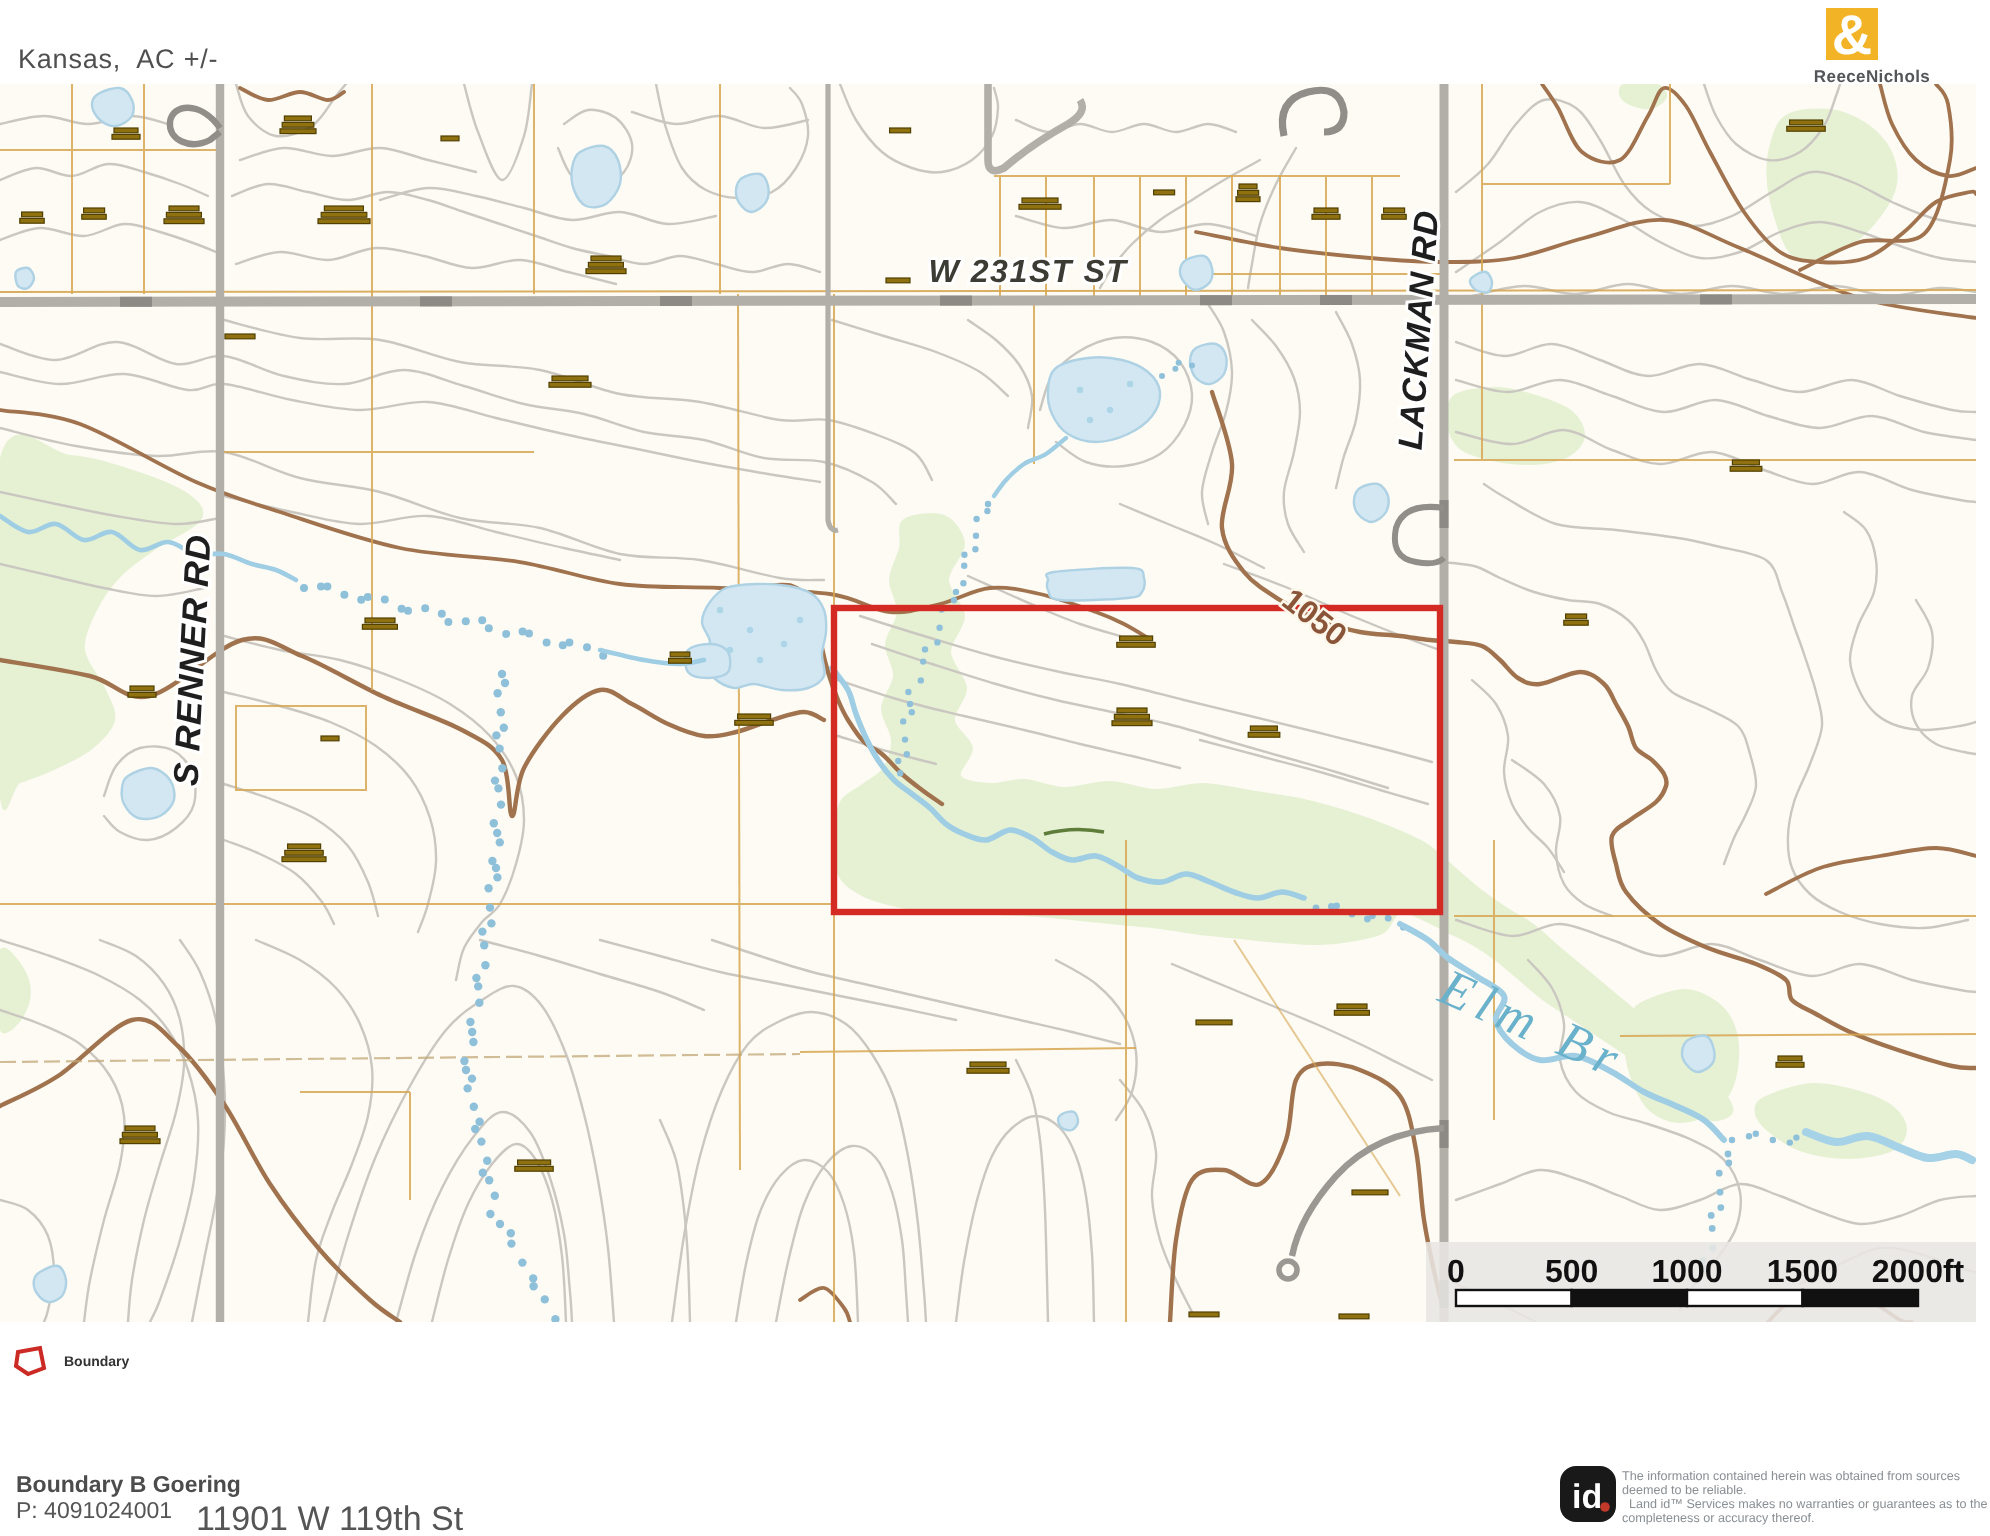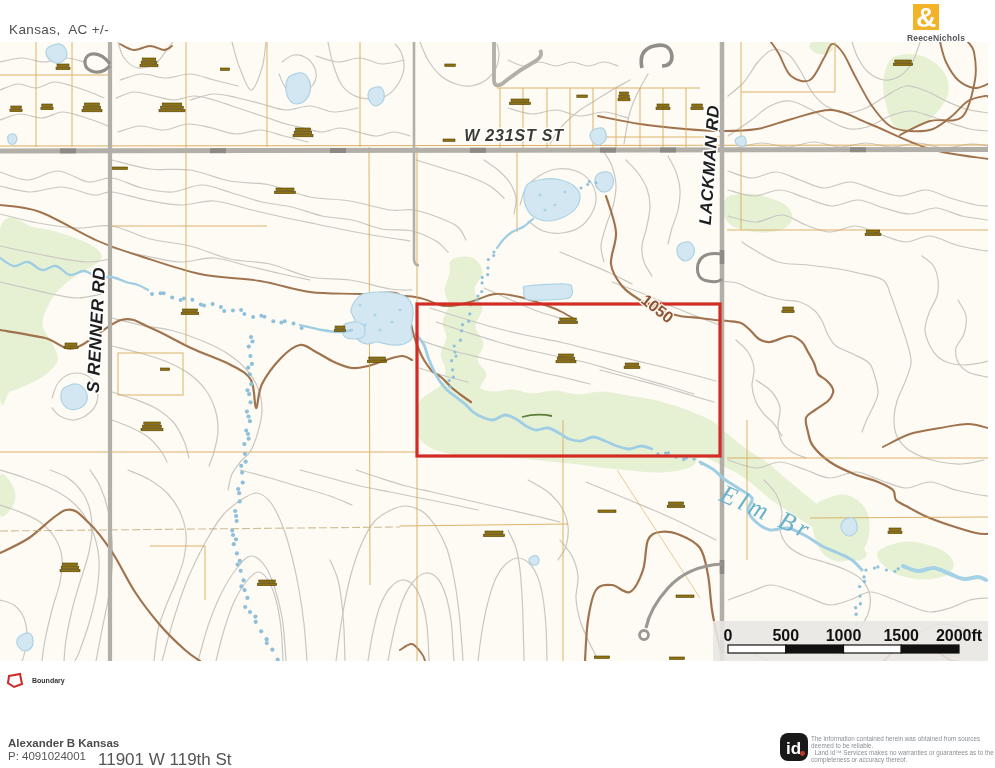--- a/index.html
+++ b/index.html
@@ -618,21 +618,21 @@
           <text x="959" y="641" font-family="Liberation Sans, sans-serif" font-size="16" font-weight="bold" fill="#111" text-anchor="middle">2000ft</text>
         </g>
 </g>
 </svg>
 
 <svg class="abs" style="left:6px;top:672px" width="120" height="20">
 <path d="M3,4 L14,2 L16,12 L8,15 L2,11 Z" fill="none" stroke="#cc2a24" stroke-width="2"></path>
 <text x="26" y="11" font-family="Liberation Sans, sans-serif" font-size="7" font-weight="bold" fill="#333">Boundary</text>
 </svg>
 
-<div class="abs" style="left:8px;top:737px;font-size:11.5px;font-weight:bold;color:#4c4c4c">Alexander B Kansas</div>
+<div class="abs" style="left:8px;top:737px;font-size:11.5px;font-weight:bold;color:#4c4c4c">Boundary B Goering</div>
 
 <div class="abs" style="left:8px;top:750px;font-size:11.5px;color:#555">P: 4091024001</div>
 <div class="abs" style="left:98px;top:750px;font-size:17px;color:#555">11901 W 119th St</div>
 
 <svg class="abs" style="left:780px;top:733px" width="30" height="30">
 <rect x="0" y="0" width="28" height="28" rx="8" fill="#191919"></rect>
 <text x="6" y="21" font-family="Liberation Sans, sans-serif" font-size="17" font-weight="bold" fill="#ffffff">id</text>
 <circle cx="22.5" cy="20.5" r="2.4" fill="#c0392b"></circle>
 </svg>
 

